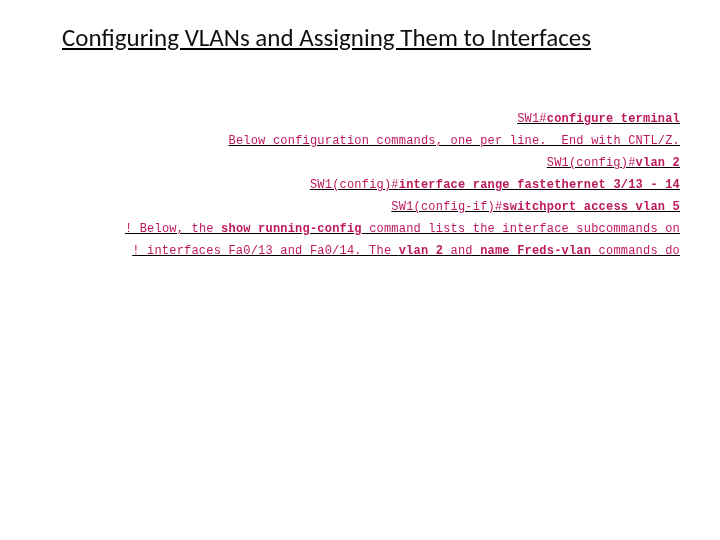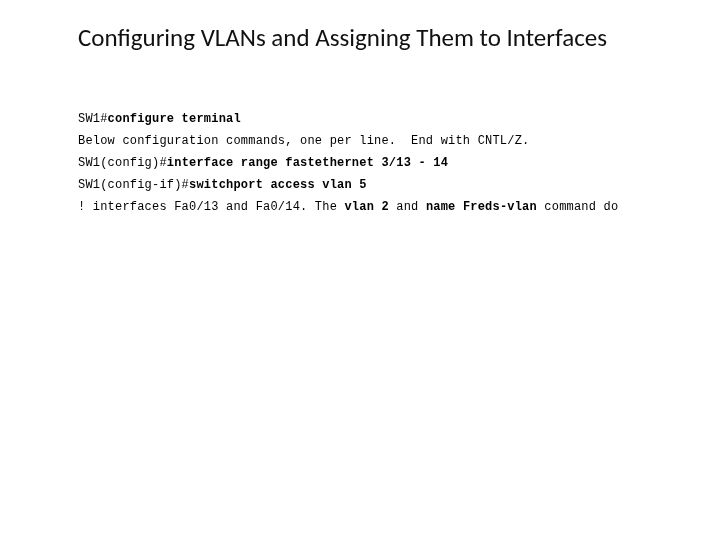--- a/index.html
+++ b/index.html
@@ -9,49 +9,53 @@
     height: 540px;
     background: #fff;
     font-family: Calibri, "Segoe UI", Arial, sans-serif;
     overflow: hidden;
   }
   .slide {
     width: 720px;
     height: 540px;
     position: relative;
     box-sizing: border-box;
-    padding: 22px 40px 0 78px;
+    padding: 22px 40px 0 62px;
+    text-decoration: underline;
   }
   .title {
     font-size: 25px;
     color: #111;
     text-align: left;
     margin: 0 0 60px 0;
     font-weight: 400;
   }
   .terminal {
     font-family: "Courier New", Courier, monospace;
     font-size: 12px;
-    color: #000000;
+    color: #be185d;
     line-height: 1;
     letter-spacing: 0.2px;
+    text-align: right;
   }
   .term-line {
     margin: 0 0 10px 0;
     white-space: pre;
   }
   .b {
     font-weight: 700;
   }
 </style>
 </head>
 <body>
 
 <div class="slide">
   <h1 class="title">Configuring VLANs and Assigning Them to Interfaces</h1>
   <div class="terminal" id="terminal">
       <div class="term-line"><span>SW1#</span><span class="b">configure terminal</span></div>
       <div class="term-line"><span>Below configuration commands, one per line.  End with CNTL/Z.</span></div>
+      <div class="term-line"><span>SW1(config)#</span><span class="b">vlan 2</span></div>
       <div class="term-line"><span>SW1(config)#</span><span class="b">interface range fastethernet 3/13 - 14</span></div>
       <div class="term-line"><span>SW1(config-if)#</span><span class="b">switchport access vlan 5</span></div>
-      <div class="term-line"><span>! interfaces Fa0/13 and Fa0/14. The </span><span class="b">vlan 2</span><span> and </span><span class="b">name Freds-vlan</span><span> command do</span></div>
+      <div class="term-line"><span>! Below, the </span><span class="b">show running-config</span><span> command lists the interface subcommands on</span></div>
+      <div class="term-line"><span>! interfaces Fa0/13 and Fa0/14. The </span><span class="b">vlan 2</span><span> and </span><span class="b">name Freds-vlan</span><span> commands do</span></div>
     </div>
 </div>
 
 </body></html>

